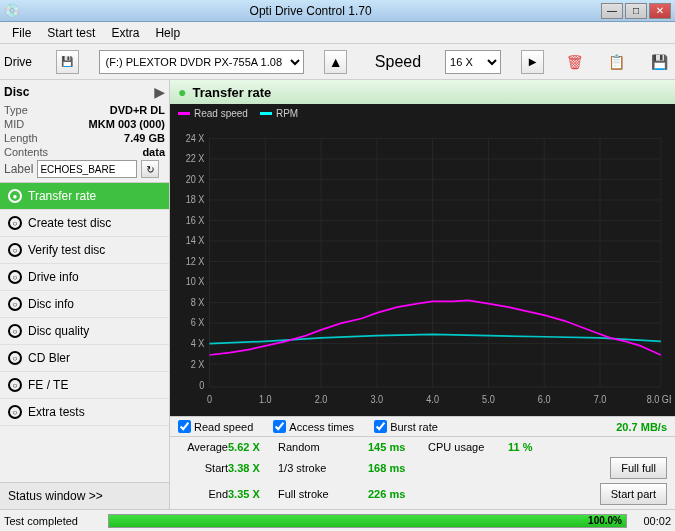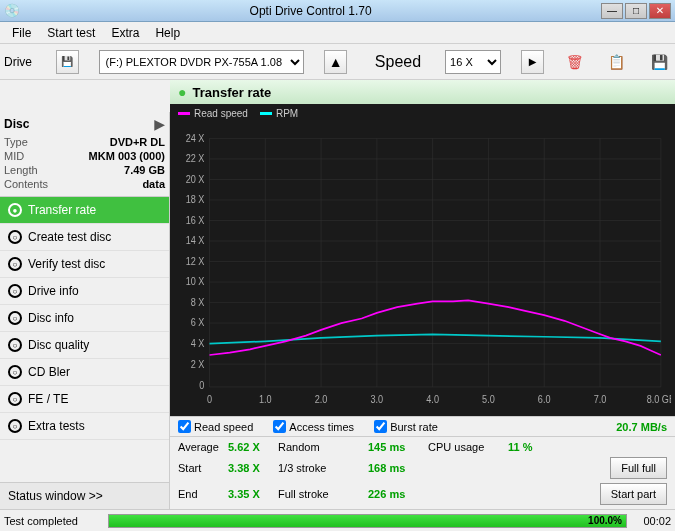--- a/index.html
+++ b/index.html
@@ -21,21 +21,21 @@
     #toolbar label { font-size: 12px; margin-right: 4px; }
     #drive-select { height: 24px; font-size: 11px; border: 1px solid #999; background: white; padding: 0 2px; width: 220px; }
     .toolbar-icon-btn { width: 24px; height: 24px; border: 1px solid #aaa; background: linear-gradient(to bottom, #fff, #e8e8e8); display: flex; align-items: center; justify-content: center; cursor: pointer; font-size: 14px; }
     #speed-label { font-size: 16px; margin-left: 8px; margin-right: 4px; }
     #speed-select { height: 24px; font-size: 11px; border: 1px solid #999; background: white; width: 60px; }
     
     
     #main { display: flex; height: calc(531px - 22px - 22px - 36px - 22px); }
     
     
-    #left-panel { width: 170px; background: #f0f0f0; border-right: 1px solid #ccc; display: flex; flex-direction: column; margin-top: 32px; }
+    #left-panel { width: 170px; background: #f0f0f0; border-right: 1px solid #ccc; display: flex; flex-direction: column; }
     
     
     #disc-section { padding: 4px; border-bottom: 1px solid #ccc; }
     #disc-header { display: flex; justify-content: space-between; align-items: center; margin-bottom: 4px; }
     #disc-title { font-weight: bold; font-size: 12px; }
     .info-row { display: flex; justify-content: space-between; margin-bottom: 2px; font-size: 11px; }
     .info-label { color: #555; }
     .info-value { color: #000; font-weight: 700; }
     #label-row { display: flex; align-items: center; gap: 4px; margin-top: 2px; }
     #label-input { height: 18px; font-size: 10px; border: 1px solid #999; width: 100px; padding: 0 2px; }
@@ -68,21 +68,21 @@
     #chart-svg { width: 100%; height: 100%; }
     
     
     #checkbox-row { background: #f0f0f0; display: flex; align-items: center; padding: 3px 8px; gap: 20px; border-top: 1px solid #ccc; font-size: 11px; }
     .check-item { display: flex; align-items: center; gap: 3px; }
     #burst-rate-val { margin-left: auto; color: #00a000; font-weight: bold; }
     
     
     #stats-section { background: #f0f0f0; padding: 2px 8px; border-top: 1px solid #ccc; }
     .stats-row { display: flex; align-items: center; padding: 2px 0; font-size: 11px; gap: 0; }
-    .stat-label { width: 50px; color: #000; }
+    .stat-label { width: 50px; color: #000; text-align: right; }
     .stat-value { width: 50px; color: #00a000; font-weight: bold; }
     .stat-name { width: 90px; color: #000; }
     .stat-ms { width: 60px; color: #00a000; font-weight: bold; }
     .stat-cpu-label { width: 80px; color: #000; }
     .stat-cpu-val { width: 40px; color: #00a000; font-weight: bold; }
     .stat-btn { margin-left: auto; }
     
     
     .action-btn { padding: 2px 10px; font-size: 11px; border: 1px solid #999; background: linear-gradient(to bottom, #fff, #e0e0e0); cursor: pointer; height: 22px; }
     
@@ -163,20 +163,25 @@
         <span class="info-value">MKM 003 (000)</span>
       </div>
       <div class="info-row">
         <span class="info-label">Length</span>
         <span class="info-value">7.49 GB</span>
       </div>
       <div class="info-row">
         <span class="info-label">Contents</span>
         <span class="info-value">data</span>
       </div>
+      <div id="label-row">
+        <span class="info-label">Label</span>
+        <input id="label-input" type="text" value="ECHOES_BARE" style="">
+        <div class="refresh-btn">↻</div>
+      </div>
     </div>
 
     <div id="nav-items">
       <div class="nav-item active">
         <div class="nav-icon">●</div>
         <span>Transfer rate</span>
       </div>
       <div class="nav-item">
         <div class="nav-icon">○</div>
         <span>Create test disc</span>

